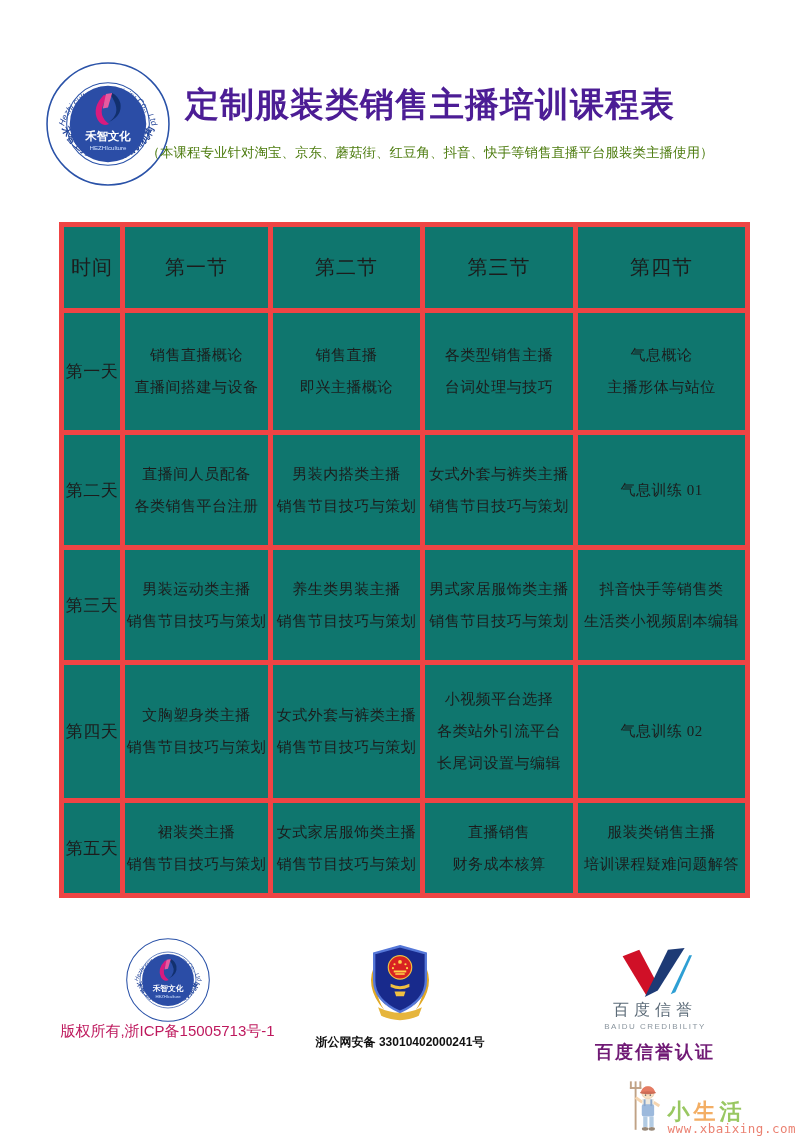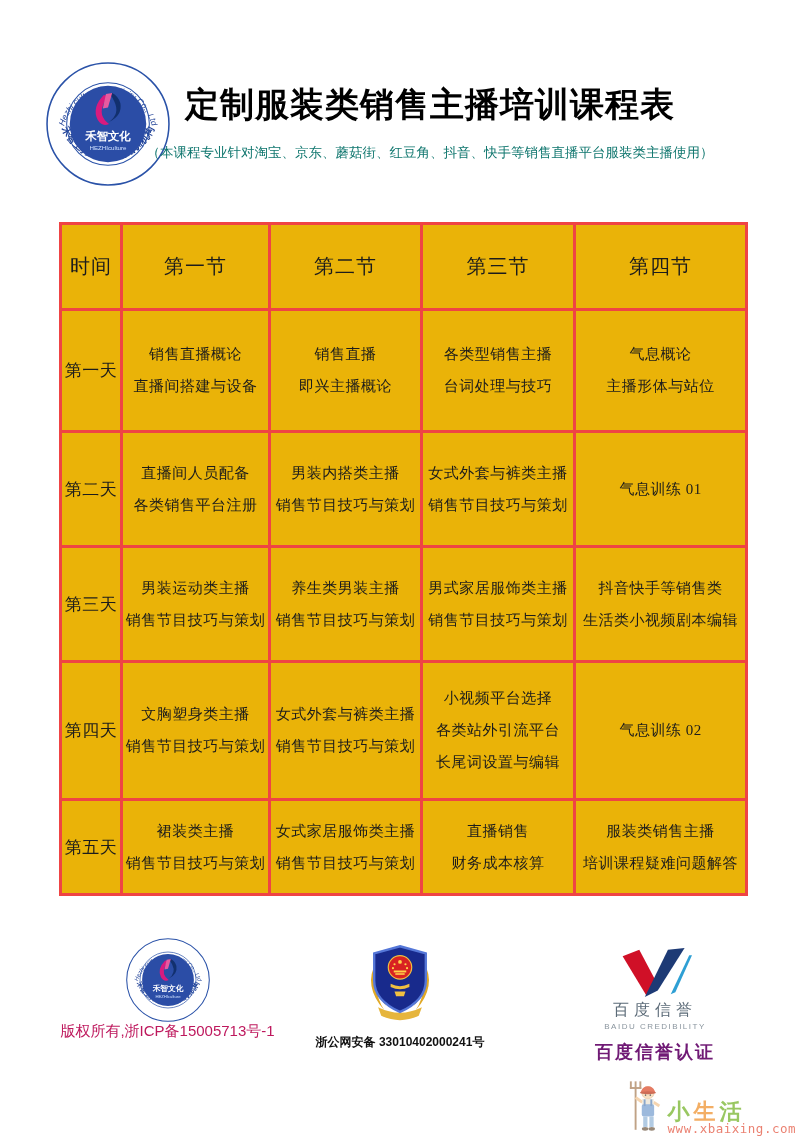--- a/index.html
+++ b/index.html
@@ -2,31 +2,31 @@
 <html><head>
 <meta charset="utf-8">
 <style>
   html,body{margin:0;padding:0;background:#fff;}
   .page{position:relative;width:800px;height:1142px;background:#ffffff;overflow:hidden;
         font-family:"Liberation Serif",serif;color:#1c1c1c;}
 
   
   .logo-wrap{position:absolute;left:46px;top:62px;width:124px;height:124px;}
   .head-block{position:absolute;left:115px;top:82px;width:630px;text-align:center;}
-  .doc-title{font-size:34px;font-weight:bold;letter-spacing:1px;color:#000000;}
-  .doc-subtitle{margin-top:16px;font-size:13.5px;color:#0f766e;letter-spacing:0px;white-space:nowrap;}
+  .doc-title{font-size:34px;font-weight:bold;letter-spacing:1px;color:#4c1d95;}
+  .doc-subtitle{margin-top:16px;font-size:13.5px;color:#4d7c0f;letter-spacing:0px;white-space:nowrap;}
 
   
   table.course{position:absolute;left:59px;top:222px;width:686px;border-collapse:collapse;
                table-layout:fixed;}
   table.course col.c0{width:61px;} table.course col.c1{width:148px;}
   table.course col.c2{width:152px;} table.course col.c3{width:153px;}
   table.course col.c4{width:172px;}
-  table.course th,table.course td{border:3px solid #ef4444;text-align:center;
-               vertical-align:middle;padding:0;background:#eab308;}
+  table.course th,table.course td{border:5px solid #ef4444;text-align:center;
+               vertical-align:middle;padding:0;background:#0f766e;}
   tr.r-head{height:86px;} tr.rw0{height:122px;} tr.rw1{height:115px;}
   tr.rw2{height:115px;} tr.rw3{height:138px;} tr.rw4{height:95px;}
   table.course th{font-size:20px;font-weight:normal;letter-spacing:1px;}
   td.day{font-size:17px;letter-spacing:0.5px;}
   td.cell{font-size:15px;}
   td.cell .ln{margin:11px 0;line-height:21px;letter-spacing:0.5px;}
 
   
   .footer{font-family:"Liberation Sans",sans-serif;}
   .f-left{position:absolute;left:60px;top:938px;width:215px;text-align:center;}

